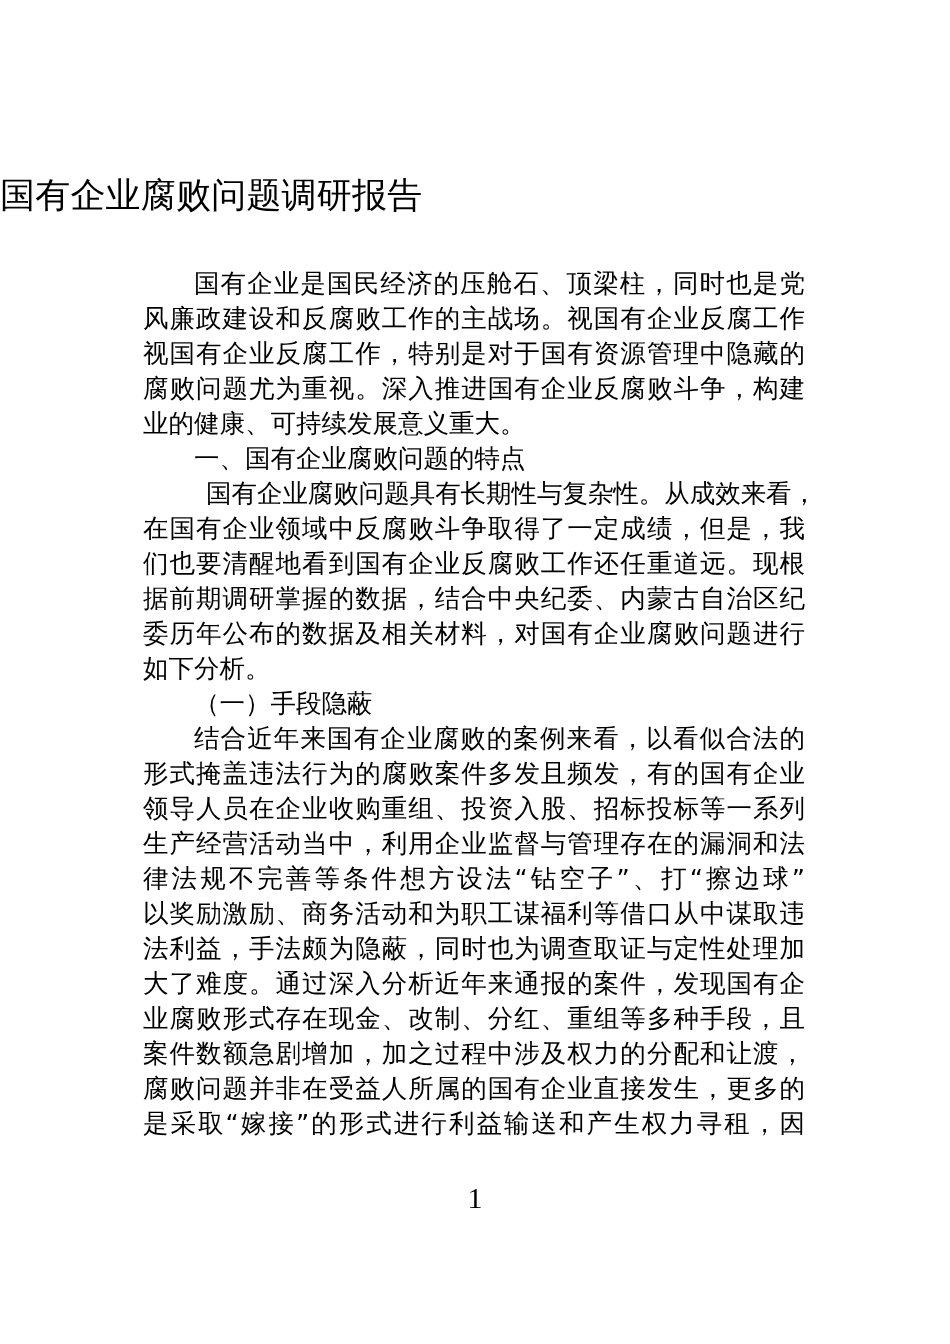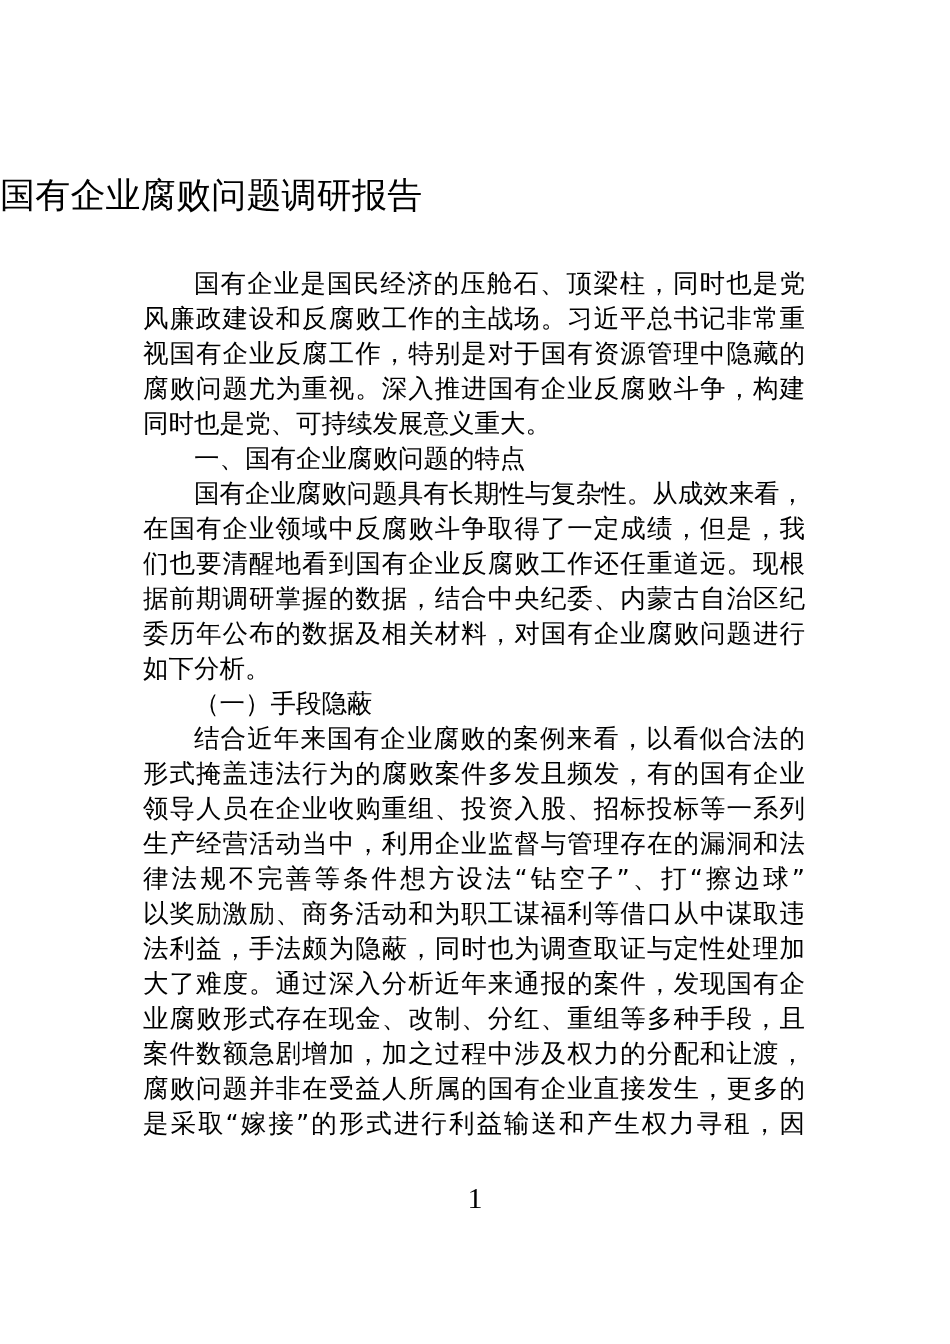--- a/index.html
+++ b/index.html
@@ -60,26 +60,26 @@
   }
 </style>
 </head>
 <body>
 
 <div class="page">
   <h1 class="doc-title">国有企业腐败问题调研报告</h1>
 
   <div class="doc-body">
       <div class="tline indent"><span class="tspan" style="letter-spacing: 1.11px;">国有企业是国民经济的压舱石、顶梁柱，同时也是党</span></div>
-      <div class="tline"><span class="tspan" style="letter-spacing: 1.02px;">风廉政建设和反腐败工作的主战场。习近平总书记非常重</span></div>
+      <div class="tline"><span class="tspan" style="letter-spacing: 1.02px;">风廉政建设和反腐败工作的主战场。视国有企业反腐工作</span></div>
       <div class="tline"><span class="tspan" style="letter-spacing: 1.02px;">视国有企业反腐工作，特别是对于国有资源管理中隐藏的</span></div>
       <div class="tline"><span class="tspan" style="letter-spacing: 1.02px;">腐败问题尤为重视。深入推进国有企业反腐败斗争，构建</span></div>
-      <div class="tline"><span class="tspan">同时也是党、可持续发展意义重大。</span></div>
+      <div class="tline"><span class="tspan">业的健康、可持续发展意义重大。</span></div>
       <div class="tline indent"><span class="tspan">一、国有企业腐败问题的特点</span></div>
-      <div class="tline indent"><span class="tspan" style="letter-spacing: -0.04px;">国有企业腐败问题具有长期性与复杂性。从成效来看，</span></div>
+      <div class="tline indent"><span class="tspan" style="letter-spacing: -0.04px; margin-left: 12px;">国有企业腐败问题具有长期性与复杂性。从成效来看，</span></div>
       <div class="tline"><span class="tspan" style="letter-spacing: 1.02px;">在国有企业领域中反腐败斗争取得了一定成绩，但是，我</span></div>
       <div class="tline"><span class="tspan" style="letter-spacing: 1.02px;">们也要清醒地看到国有企业反腐败工作还任重道远。现根</span></div>
       <div class="tline"><span class="tspan" style="letter-spacing: 1.02px;">据前期调研掌握的数据，结合中央纪委、内蒙古自治区纪</span></div>
       <div class="tline"><span class="tspan" style="letter-spacing: 1.02px;">委历年公布的数据及相关材料，对国有企业腐败问题进行</span></div>
       <div class="tline"><span class="tspan">如下分析。</span></div>
       <div class="tline indent"><span class="tspan">（一）手段隐蔽</span></div>
       <div class="tline indent"><span class="tspan" style="letter-spacing: 1.11px;">结合近年来国有企业腐败的案例来看，以看似合法的</span></div>
       <div class="tline"><span class="tspan" style="letter-spacing: 1.02px;">形式掩盖违法行为的腐败案件多发且频发，有的国有企业</span></div>
       <div class="tline"><span class="tspan" style="letter-spacing: 1.02px;">领导人员在企业收购重组、投资入股、招标投标等一系列</span></div>
       <div class="tline"><span class="tspan" style="letter-spacing: 1.02px;">生产经营活动当中，利用企业监督与管理存在的漏洞和法</span></div>

